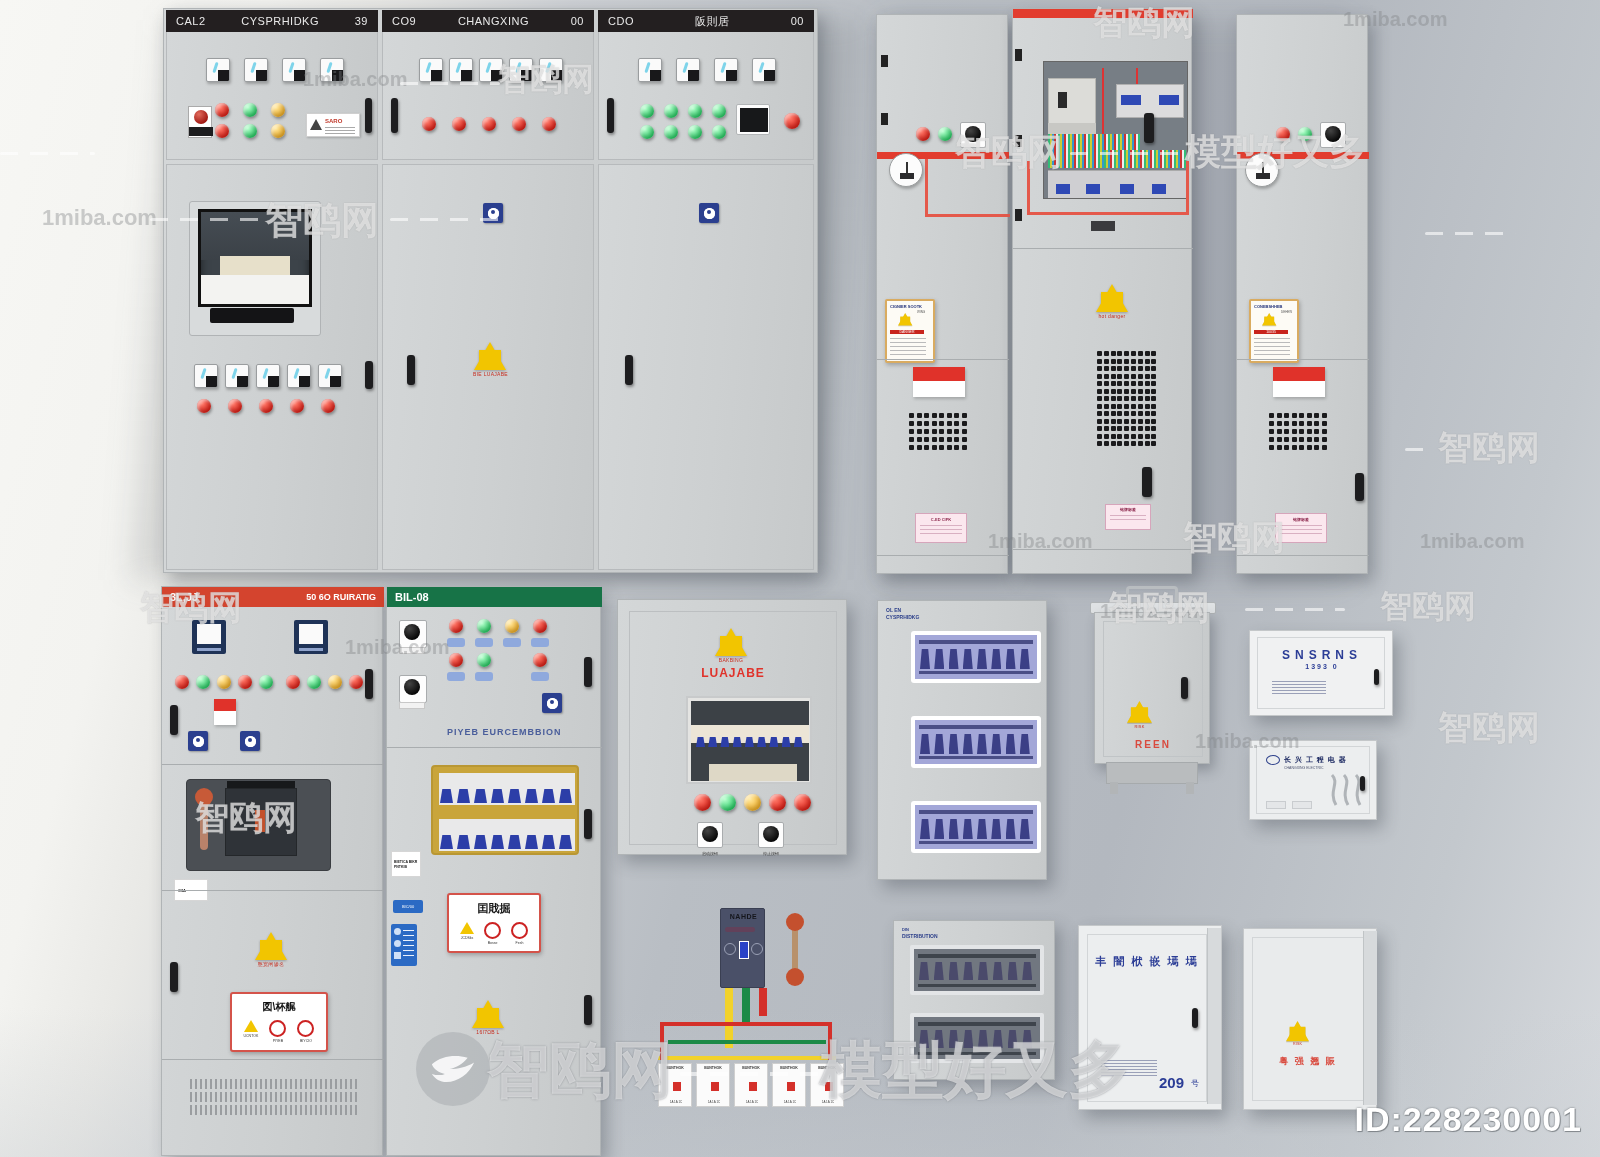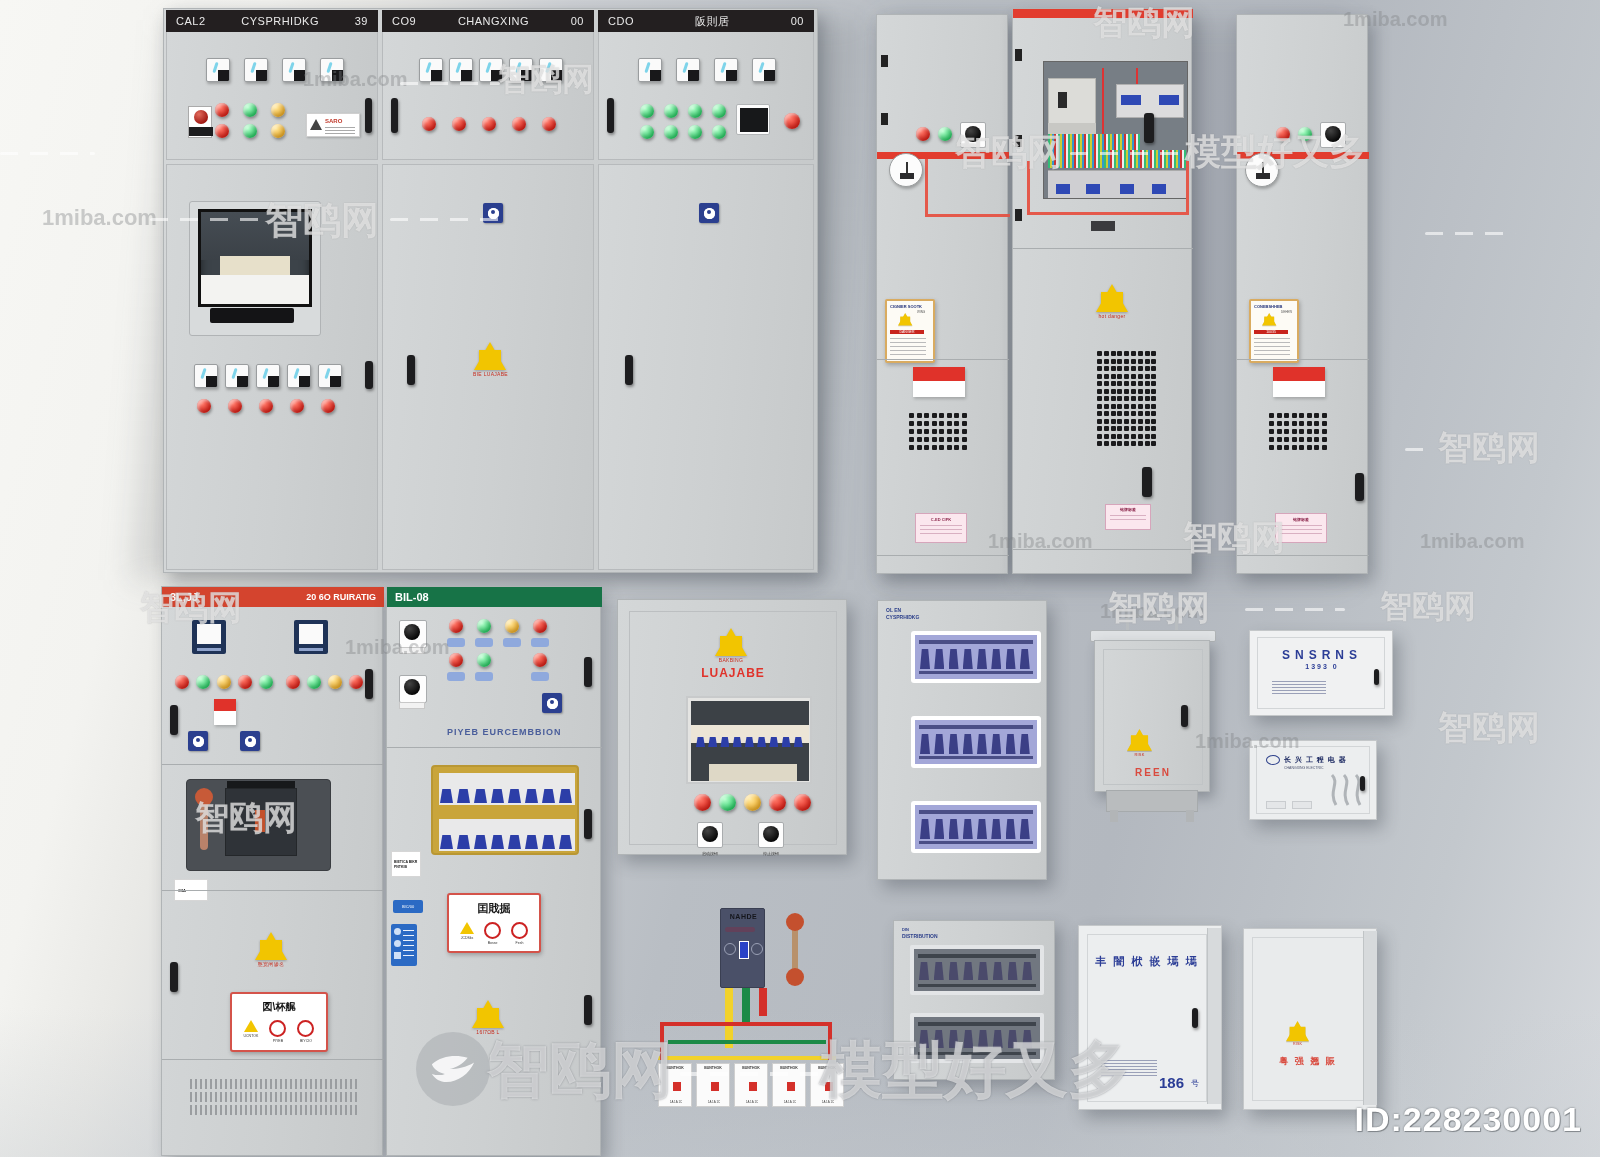--- a/index.html
+++ b/index.html
@@ -518,21 +518,21 @@
     <div class="rowline" style="margin:3px 4px;"></div>
   </div>
   <div class="handle" style="left:118px;top:458px;width:9px;height:28px;"></div>
   <div class="abs" style="left:0;top:344px;width:132px;height:1px;background:#a9adaf;"></div>
   <div class="abs" style="left:0;top:540px;width:132px;height:1px;background:#a9adaf;"></div>
 </div>
 
 <div class="cab cabface" style="left:161px;top:586px;width:222px;height:570px;">
   <div class="abs" style="left:0;top:0;width:222px;height:20px;background:#d4442e;display:flex;align-items:center;justify-content:space-between;padding:0 8px;box-sizing:border-box;">
     <span style="color:#fff;font-size:11px;font-weight:bold;">3L,JJ</span>
-    <span style="color:#fff;font-size:9px;font-weight:bold;">20 6O RUIRATIG</span>
+    <span style="color:#fff;font-size:9px;font-weight:bold;">50 6O RUIRATIG</span>
   </div>
   <div class="abs" style="left:30px;top:33px;width:34px;height:34px;background:#1f3357;border-radius:2px;">
     <div class="abs" style="left:5px;top:4px;width:24px;height:20px;background:#fafafa;"></div>
     <div class="abs" style="left:5px;bottom:3px;width:24px;height:3px;background:#8fa3cc;"></div>
   </div>
   <div class="abs" style="left:132px;top:33px;width:34px;height:34px;background:#1f3357;border-radius:2px;">
     <div class="abs" style="left:5px;top:4px;width:24px;height:20px;background:#fafafa;"></div>
     <div class="abs" style="left:5px;bottom:3px;width:24px;height:3px;background:#8fa3cc;"></div>
   </div>
   <div class="lamp red" style="left:13px;top:88px;"></div>
@@ -967,21 +967,21 @@
           <div style="position: absolute; left: 60px; top: 0px; width: 10px; height: 100%; background: rgb(74, 74, 107); clip-path: polygon(18% 0px, 82% 0px, 100% 100%, 0px 100%);"></div>
           <div style="position: absolute; left: 74.75px; top: 0px; width: 10px; height: 100%; background: rgb(74, 74, 107); clip-path: polygon(18% 0px, 82% 0px, 100% 100%, 0px 100%);"></div>
           <div style="position: absolute; left: 89.5px; top: 0px; width: 10px; height: 100%; background: rgb(74, 74, 107); clip-path: polygon(18% 0px, 82% 0px, 100% 100%, 0px 100%);"></div>
           <div style="position: absolute; left: 104.25px; top: 0px; width: 10px; height: 100%; background: rgb(74, 74, 107); clip-path: polygon(18% 0px, 82% 0px, 100% 100%, 0px 100%);"></div>
         </div>
       <div class="abs" style="left:4px;bottom:4px;width:118px;height:3px;background:#3e444c;"></div>
     </div>
   </div>
 </div>
 
-<div class="abs" style="left:1088px;top:614px;width:130px;height:210px;">
+<div class="abs" style="left:1088px;top:586px;width:130px;height:210px;">
   <div class="abs" style="left:38px;top:0;width:52px;height:18px;border:3px solid #b9bdc0;border-bottom:none;border-radius:4px 4px 0 0;"></div>
   <div class="abs" style="left:2px;top:16px;width:126px;height:12px;background:#dfe2e4;border:1px solid #b0b4b6;border-radius:2px;"></div>
   <div class="abs cabface" style="left:6px;top:26px;width:116px;height:152px;border:1px solid #b0b4b6;box-shadow:4px 6px 12px rgba(40,45,55,.3);">
     <div class="abs" style="left:8px;top:8px;width:100px;height:136px;border:1px solid #c0c4c6;"></div>
     <div class="handle" style="left:86px;top:64px;width:7px;height:22px;"></div>
     <div class="tri" style="left:32px;top:88px;transform:scale(.78);transform-origin:top left;">
       <div class="t">
           <span class="bolt">⚡</span>
         </div>
       <div class="lbl">RISK</div>
@@ -1016,21 +1016,21 @@
   <div class="abs" style="left:16px;top:60px;width:20px;height:8px;background:#e4e6e8;border:1px solid #c9cccf;"></div>
   <div class="abs" style="left:42px;top:60px;width:20px;height:8px;background:#e4e6e8;border:1px solid #c9cccf;"></div>
   <div class="handle" style="left:110px;top:35px;width:5px;height:15px;"></div>
 </div>
 
 <div class="cab" style="left:1078px;top:925px;width:144px;height:185px;background:#eceeef;border:1px solid #c4c7c9;">
   <div class="abs" style="left:8px;top:8px;width:120px;height:168px;border:1px solid #d2d5d7;"></div>
   <div class="abs" style="left:8px;top:28px;width:120px;text-align:center;font-size:11px;color:#2b3d96;font-weight:bold;letter-spacing:2px;">丰 闇 栿 嵌 墕 墕</div>
   <div class="handle" style="left:113px;top:82px;width:6px;height:20px;"></div>
   <div class="abs" style="left:22px;top:134px;width:56px;height:1px;background:#9aa0b8;box-shadow:0 3px 0 #9aa0b8,0 6px 0 #9aa0b8,0 9px 0 #9aa0b8,0 12px 0 #9aa0b8,0 15px 0 #9aa0b8;"></div>
-  <div class="abs" style="left:80px;top:148px;font-size:15px;color:#2b3d96;font-weight:bold;">186</div>
+  <div class="abs" style="left:80px;top:148px;font-size:15px;color:#2b3d96;font-weight:bold;">209</div>
   <div class="abs" style="left:112px;top:152px;font-size:8px;color:#2b3d96;">号</div>
   <div class="abs" style="left:128px;top:2px;width:14px;height:176px;background:#d7dadc;border-left:1px solid #c0c4c6;"></div>
 </div>
 
 <div class="cab" style="left:1243px;top:928px;width:134px;height:182px;background:#e9ebec;border:1px solid #c4c7c9;">
   <div class="abs" style="left:8px;top:8px;width:112px;height:164px;border:1px solid #d2d5d7;"></div>
   <div class="tri" style="left:42px;top:92px;transform:scale(.72);transform-origin:top left;">
     <div class="t">
         <span class="bolt">⚡</span>
       </div>

